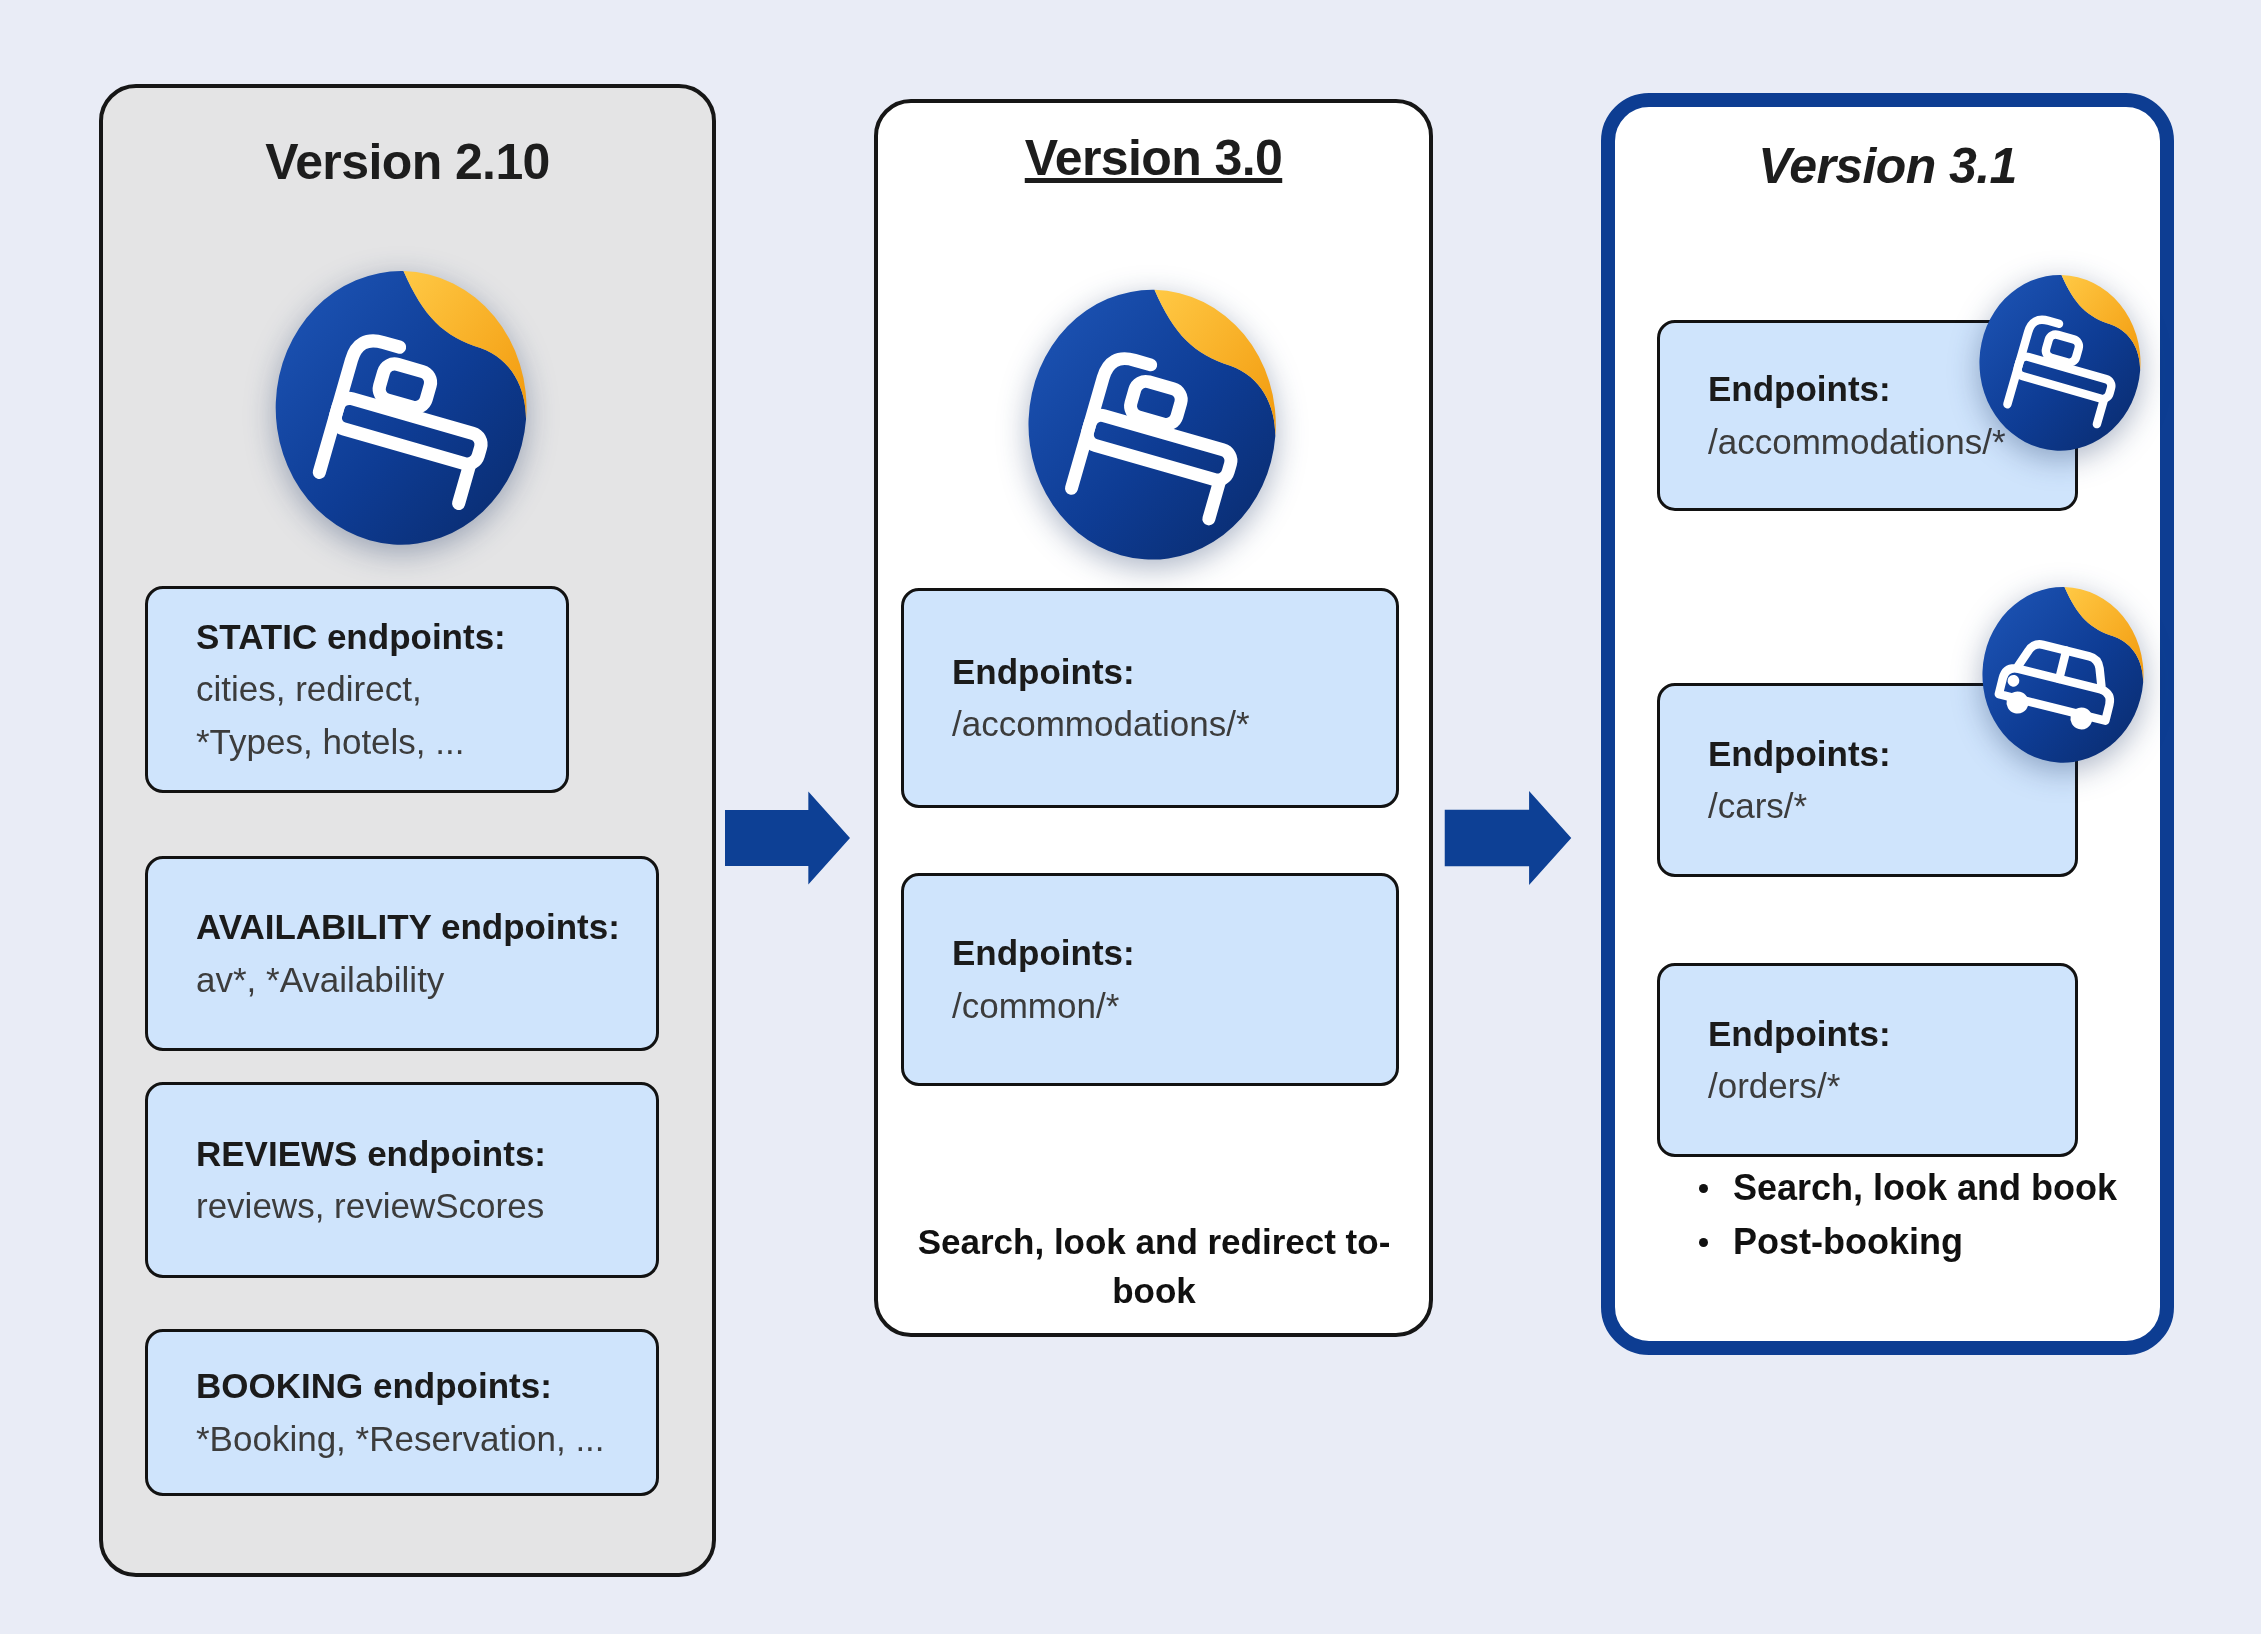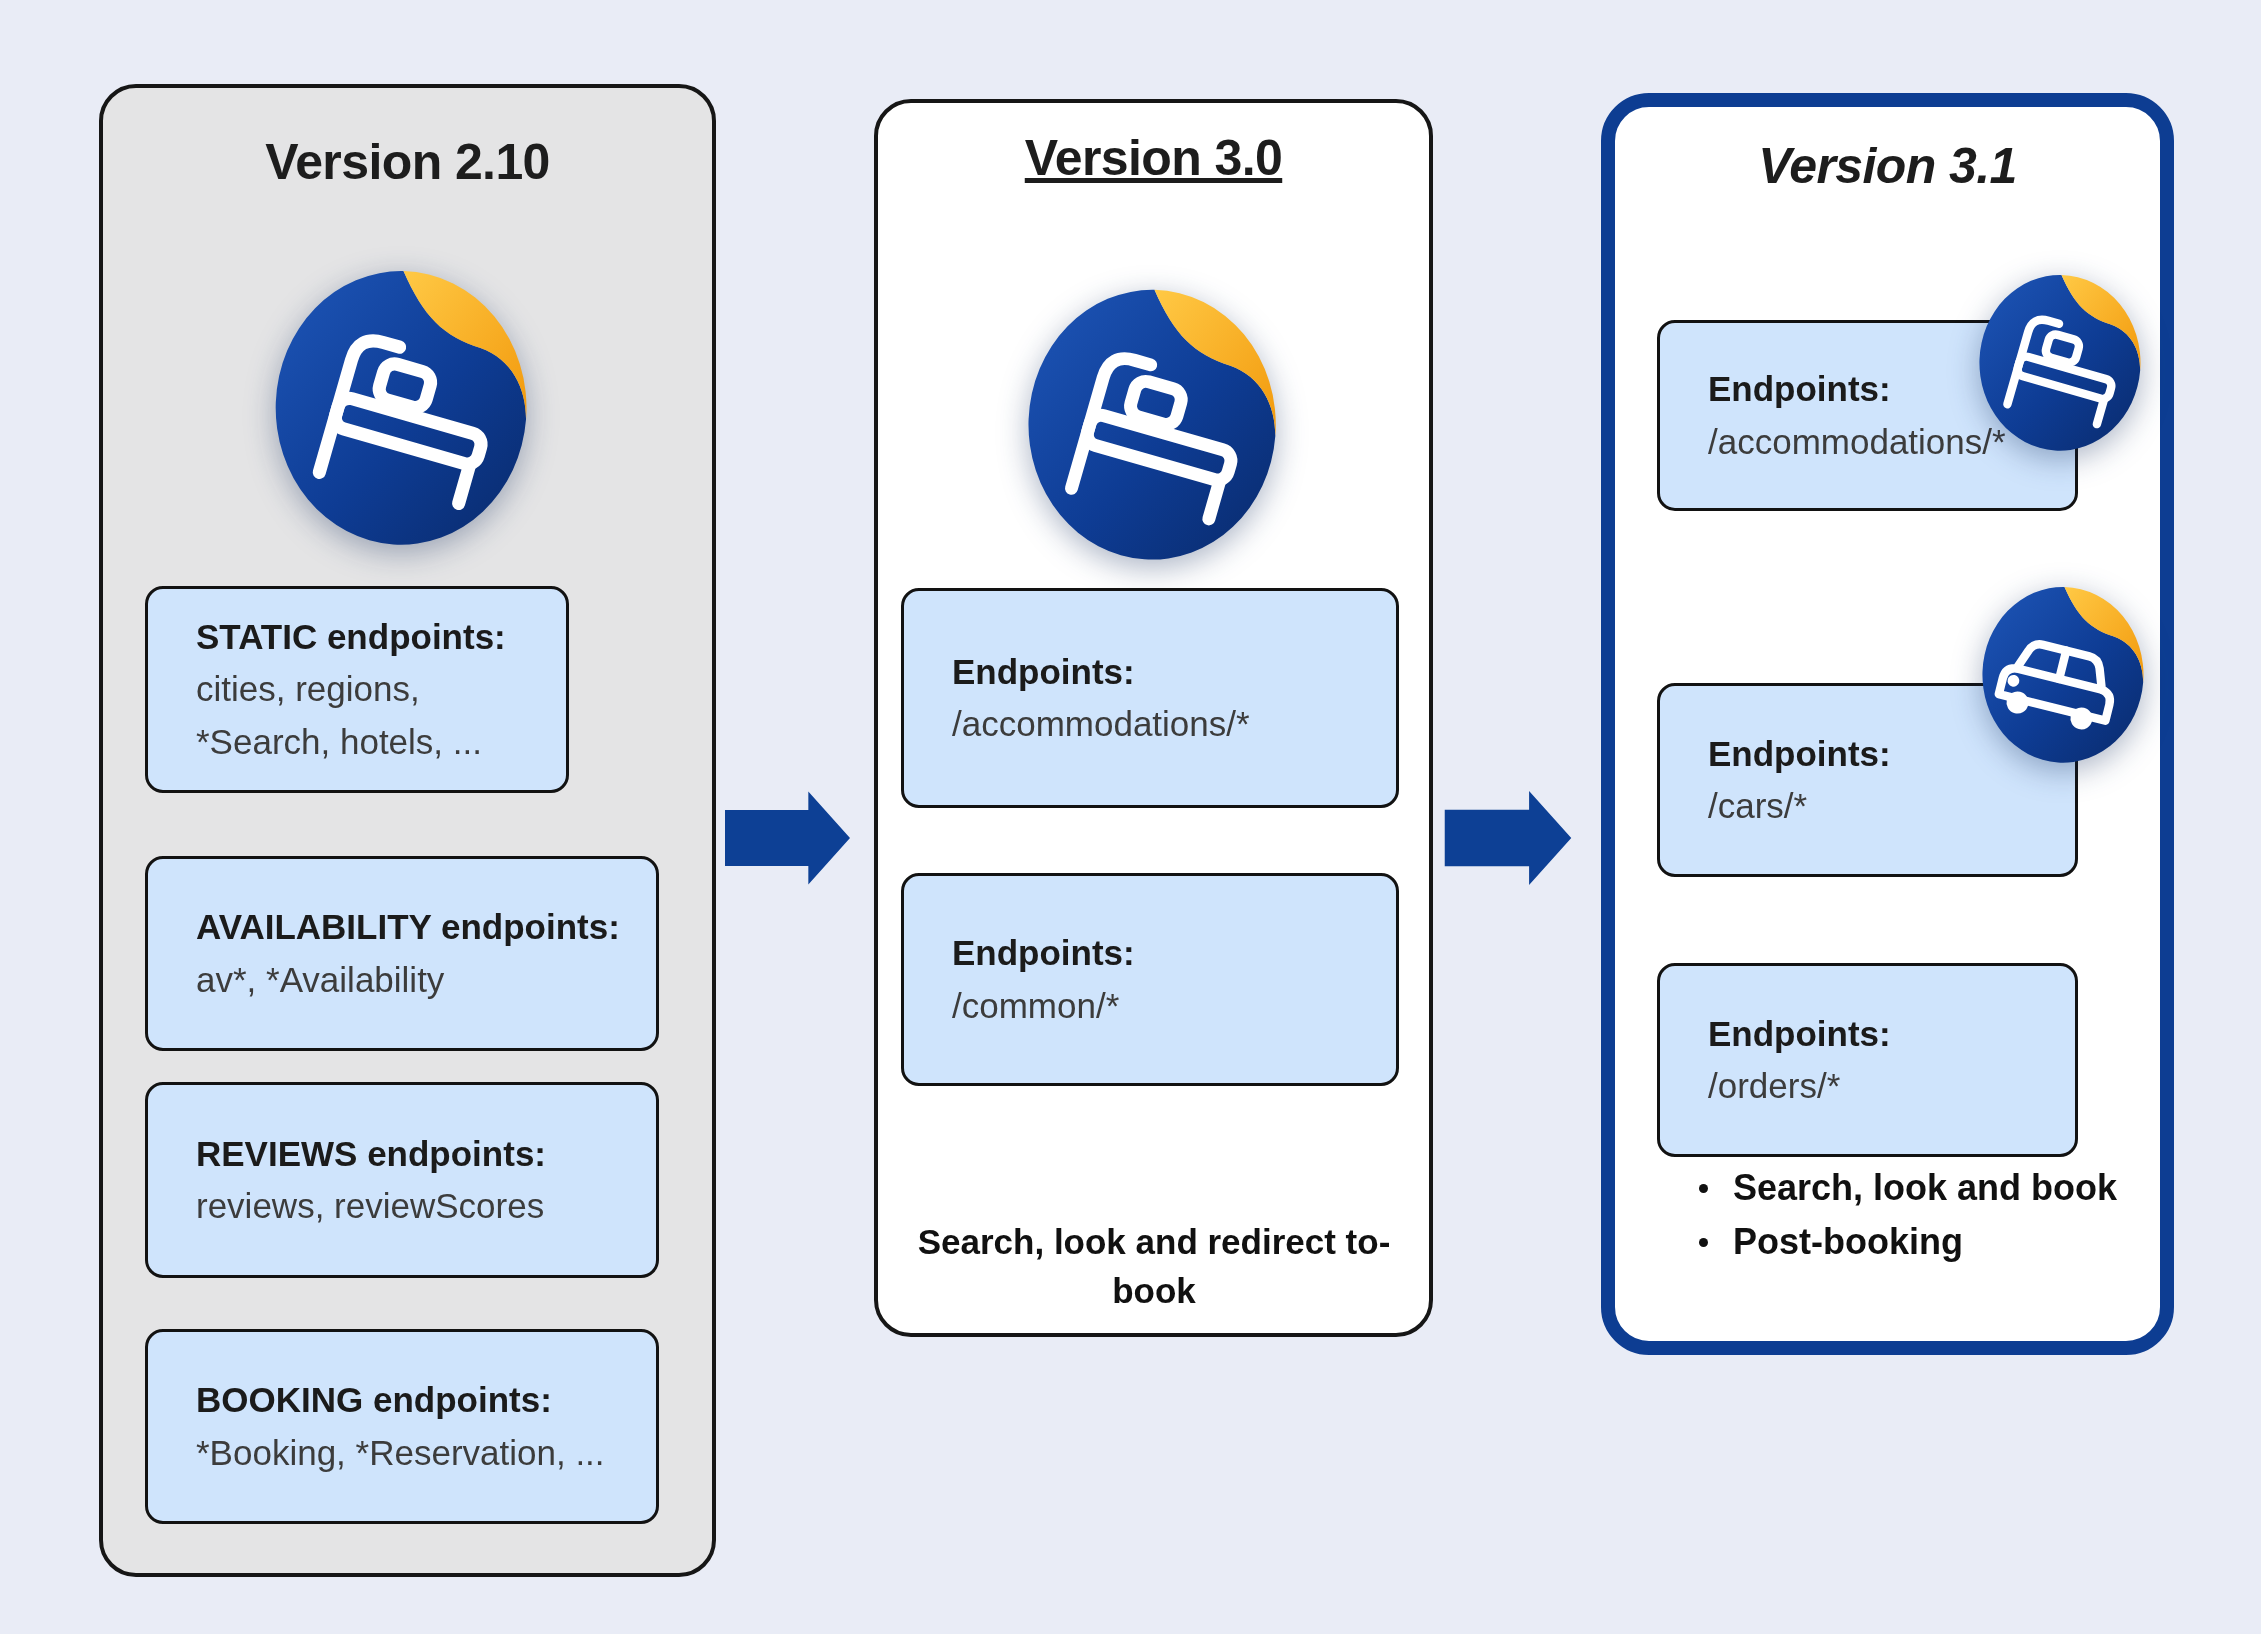--- a/index.html
+++ b/index.html
@@ -79,34 +79,34 @@
 
   <div class="sticker" style="left:261px;top:254px;width:285px;">
     <svg viewBox="0 0 100 104">
         <use href="#sticker-base"></use>
         <use href="#bed-glyph"></use>
       </svg>
   </div>
 
   <div class="endpoint-box" style="left:145px;top:586px;width:424px;height:207px;">
     <div class="box-heading">STATIC endpoints:</div>
-    <div class="box-body">cities, regions, *Search, hotels, ...</div>
+    <div class="box-body">cities, redirect, *Types, hotels, ...</div>
   </div>
 
   <div class="endpoint-box" style="left:145px;top:836px;width:514px;height:195px;margin-top:20px;">
     <div class="box-heading">AVAILABILITY endpoints:</div>
     <div class="box-body">av*, *Availability</div>
   </div>
 
   <div class="endpoint-box" style="left:145px;top:1082px;width:514px;height:196px;">
     <div class="box-heading">REVIEWS endpoints:</div>
     <div class="box-body">reviews, reviewScores</div>
   </div>
 
-  <div class="endpoint-box" style="left:145px;top:1329px;width:514px;height:195px;">
+  <div class="endpoint-box" style="left:145px;top:1329px;width:514px;height:167px;">
     <div class="box-heading">BOOKING endpoints:</div>
     <div class="box-body">*Booking, *Reservation, ...</div>
   </div>
 
   <div class="arrow" style="left:725px;top:791px;width:125px;height:94px;">
     <svg viewBox="0 0 210 156" width="125" height="94">
       <polygon points="0,31 140,31 140,0 210,78 140,156 140,125 0,125" fill="#0d4095"></polygon>
     </svg>
   </div>
 

